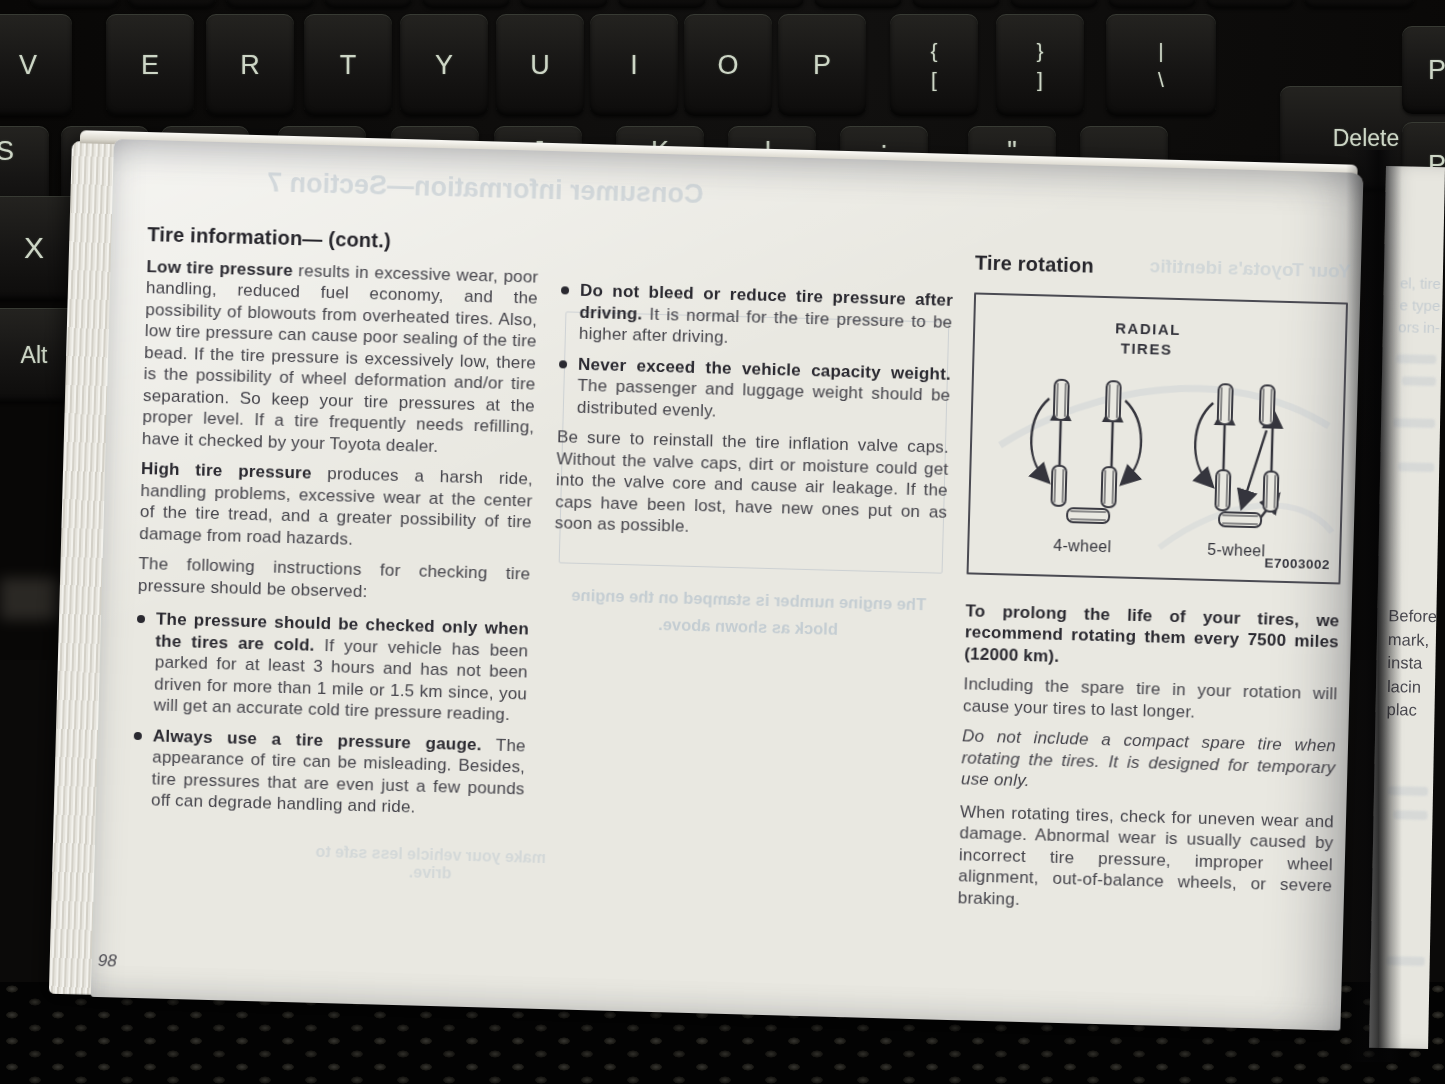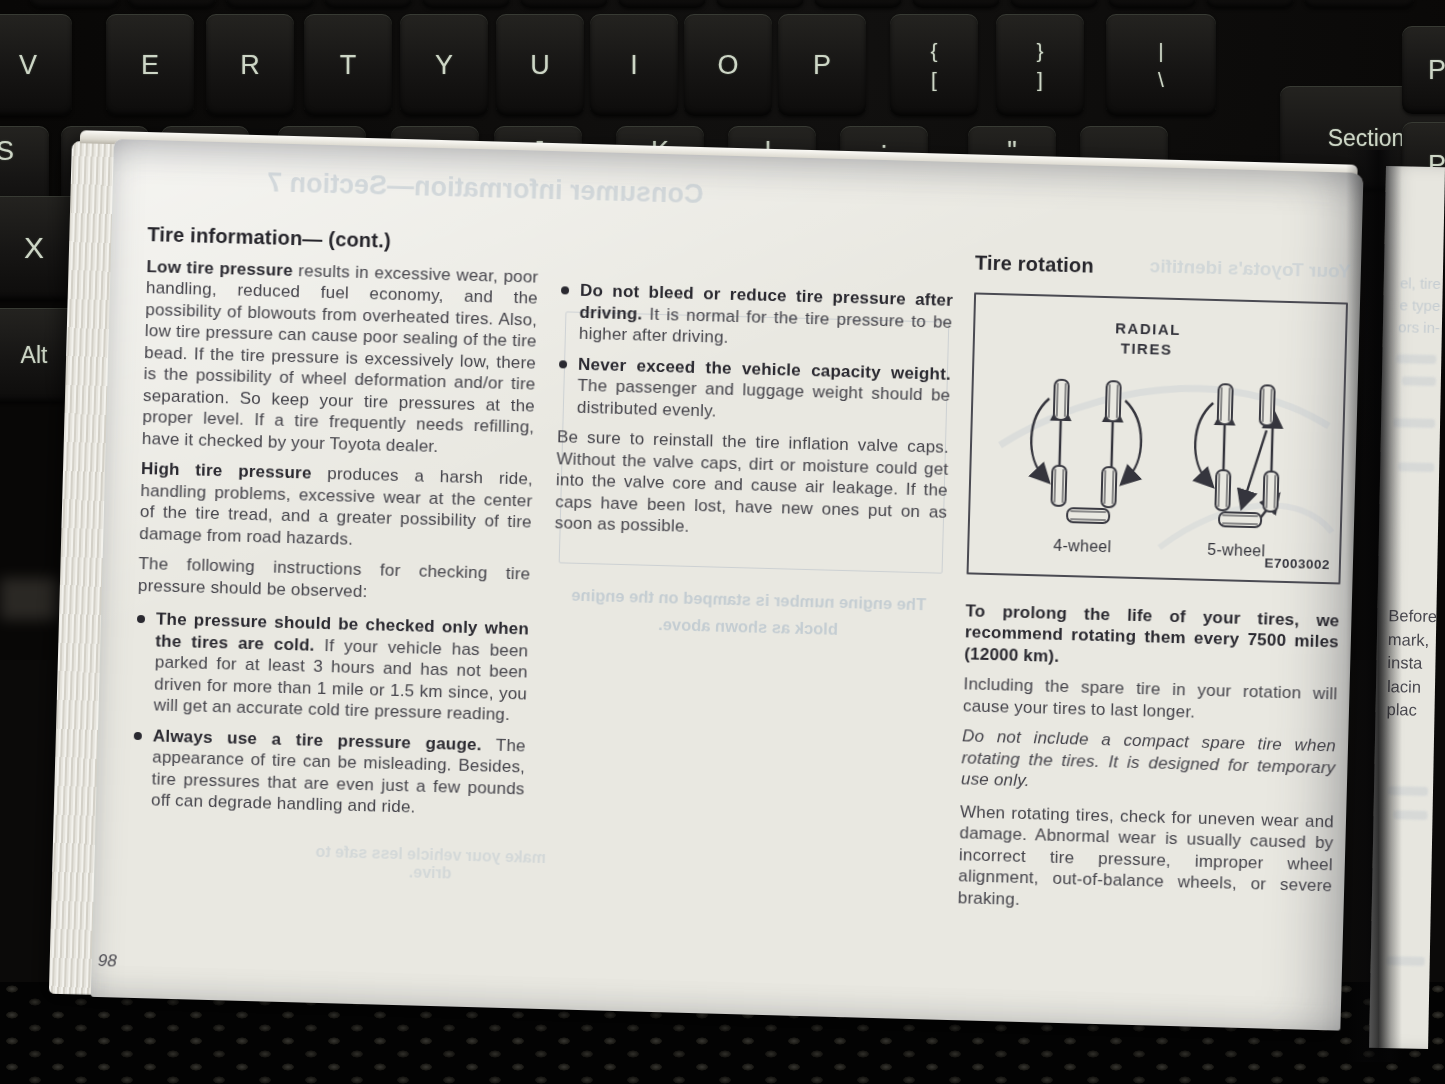--- a/index.html
+++ b/index.html
@@ -133,21 +133,21 @@
       </div>
     <div class="key sym" style="left:996px;top:14px;width:88px;height:102px;">
       <span>}</span>
         <span>]</span>
       </div>
     <div class="key sym" style="left:1106px;top:14px;width:110px;height:102px;">
       <span>|</span>
         <span>\</span>
       </div>
     <div class="key small" style="left:1280px;top:86px;width:172px;height:104px;">
-        <span>Section</span>
+        <span>Delete</span>
       </div>
 
     <div class="key toprow" style="left:-39px;top:126px;width:88px;height:96px;">
         <span>S</span>
       </div>
     <div class="key toprow" style="left:61px;top:126px;width:88px;height:96px;">
         <span>D</span>
       </div>
     <div class="key toprow" style="left:161px;top:126px;width:88px;height:96px;">
         <span>F</span>

